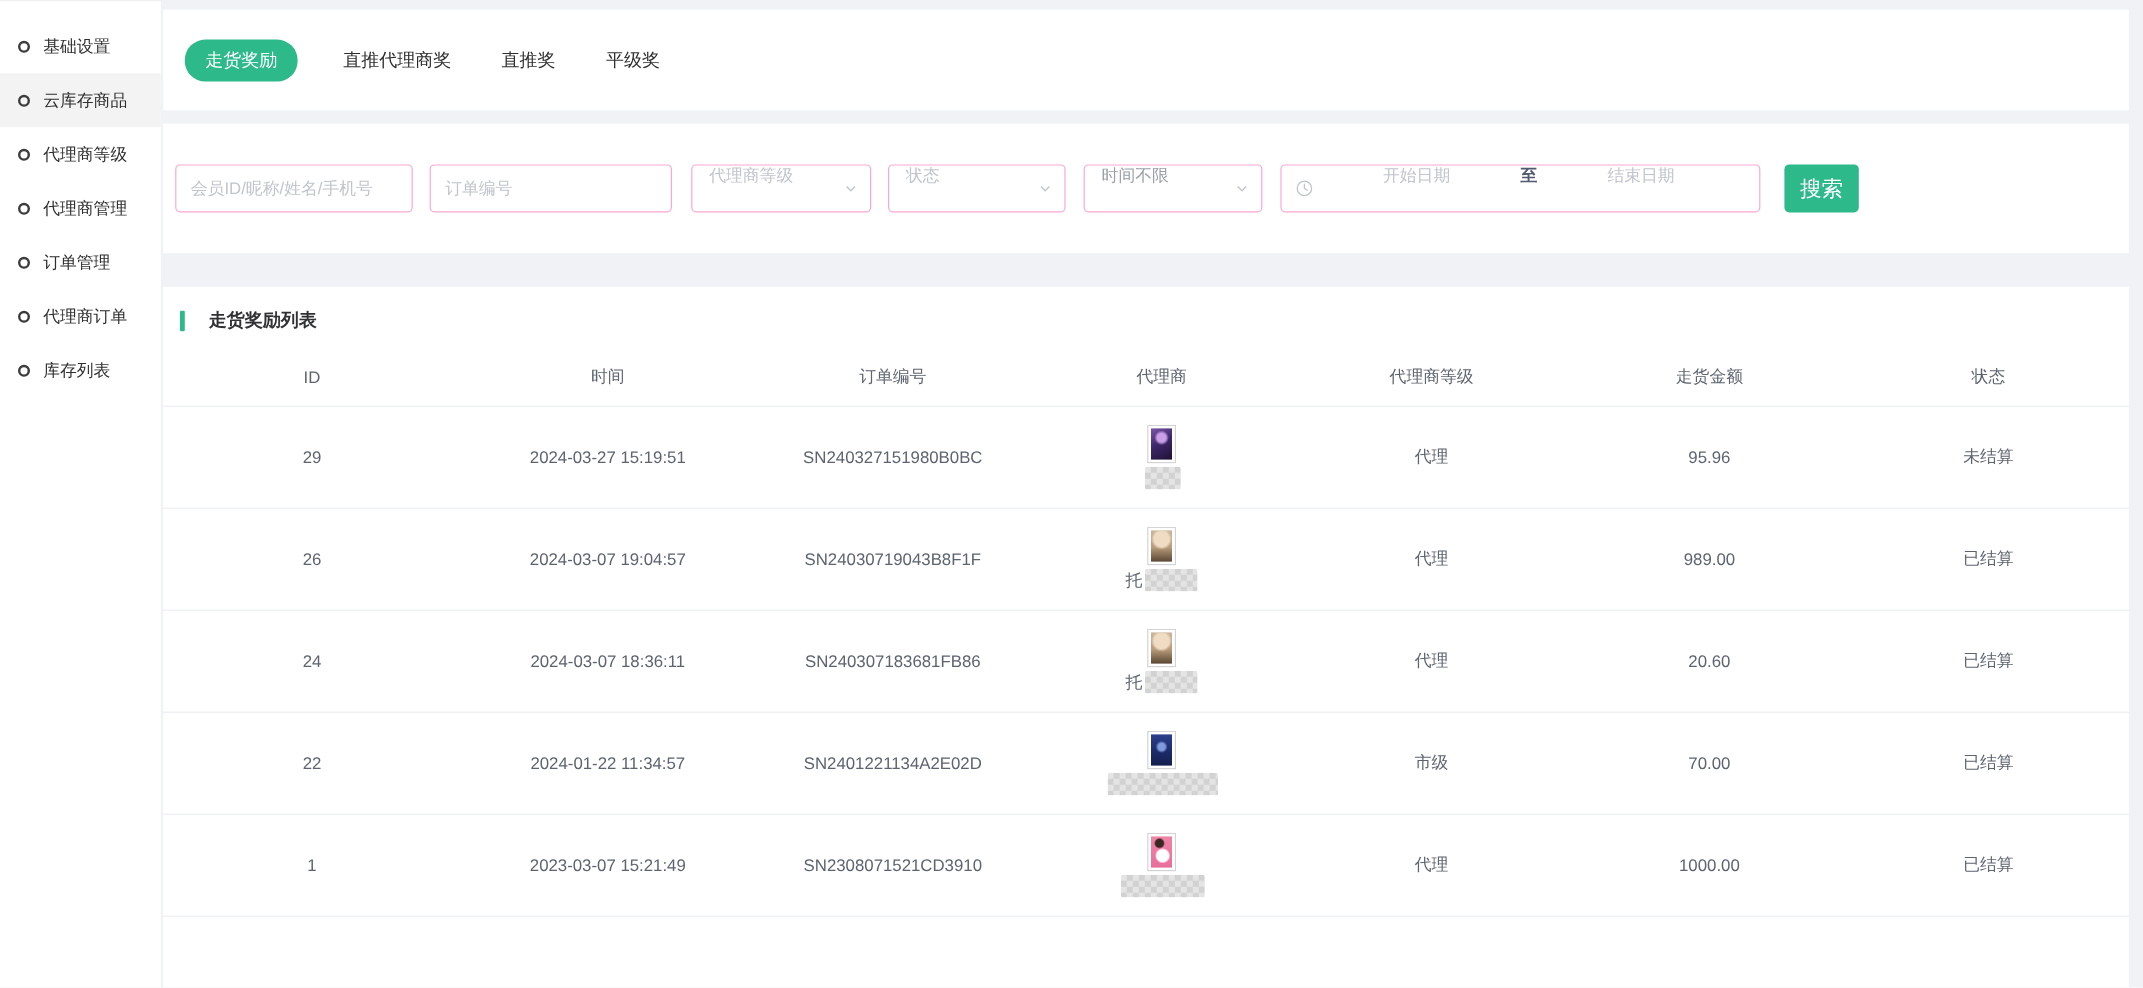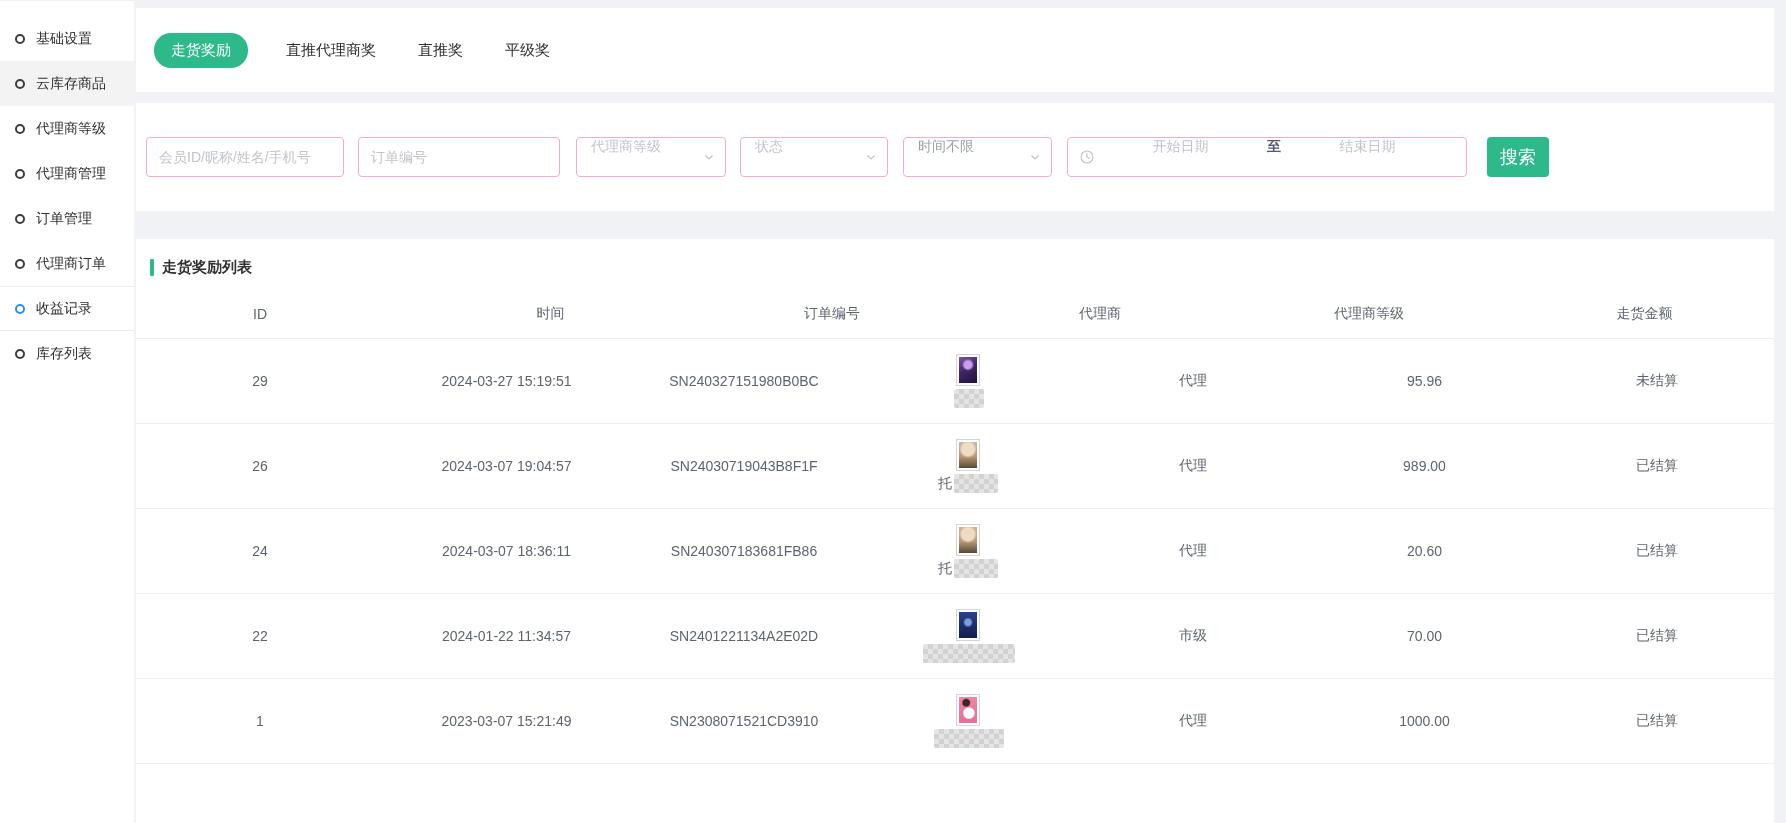--- a/index.html
+++ b/index.html
@@ -32,26 +32,26 @@
   .f-select{justify-content:space-between;padding:0 10px 0 14px;color:#c0c4cc;cursor:pointer;}
   .sel-level{width:150px;margin-right:14px;}
   .sel-status{width:148px;margin-right:15px;}
   .sel-time{width:149px;margin-right:15px;}
   .f-date{width:400px;padding:0 12px;color:#c0c4cc;cursor:pointer;}
   .f-date .dfield{flex:1;text-align:center;}
   .f-date .dsep{color:#515a6e;font-weight:bold;}
   .btn-search{margin-left:20px;width:62px;height:40px;border:none;border-radius:4px;background:var(--accent);color:#fff;font-size:18px;cursor:pointer;font-family:inherit;}
   
   .card-table{margin-top:28px;height:584px;padding-top:14px;}
-  .section-title{display:flex;align-items:center;gap:8px;margin-left:14px;height:28px;}
+  .section-title{display:flex;align-items:center;gap:20px;margin-left:14px;height:28px;}
   .section-title .bar{width:4px;height:17px;background:var(--accent);border-radius:1px;}
   .section-title .txt{font-size:15px;font-weight:bold;color:#303133;}
   .tbl{margin-top:8px;}
   .tr{display:grid;grid-template-columns:248px 245px 230px 218px 232px 231px 234px;align-items:center;border-bottom:1px solid #ebeef5;}
-  .thead{height:50px;color:#8c9095;font-size:14px;gap:44px;}
+  .thead{height:50px;color:#8c9095;font-size:14px;}
   .td,.th{text-align:center;font-size:14px;color:#5d6470;overflow:hidden;}
   .tbody .tr{height:85px;}
   .agent-cell{display:flex;flex-direction:column;align-items:center;justify-content:center;gap:3px;}
   .avatar{width:24px;height:32px;padding:2px;border:1px solid #d4d4d4;background-color:#fff;background-origin:content-box;background-clip:content-box;background-repeat:no-repeat;}
   .av-purple-portrait{background-image:radial-gradient(circle at 50% 30%,#c9a0e8 0 18%,rgba(0,0,0,0) 30%),linear-gradient(150deg,#7a57a8 0%,#40276b 45%,#1d1133 100%);}
   .av-woman-portrait{background-image:radial-gradient(circle at 50% 28%,#f0dcc4 0 30%,rgba(0,0,0,0) 42%),linear-gradient(180deg,#cbb79e 0%,#b79a78 55%,#5a4734 100%);}
   .av-blue-suit-portrait{background-image:radial-gradient(circle at 50% 40%,#7f9be0 0 16%,rgba(0,0,0,0) 28%),linear-gradient(180deg,#2b3f8c 0%,#1b2a66 60%,#15204f 100%);}
   .av-pink-cartoon{background-image:radial-gradient(circle at 40% 22%,#3a2723 0 14%,rgba(0,0,0,0) 20%),radial-gradient(circle at 55% 62%,#ffffff 0 26%,rgba(0,0,0,0) 34%),linear-gradient(180deg,#ef85a8 0%,#e86e99 100%);}
   .agent-name{display:flex;align-items:center;gap:2px;font-size:14px;color:#5d6470;}
   .mosaic{display:inline-block;height:19px;border-radius:2px;background-color:#e4e4e4;
@@ -80,24 +80,20 @@
       <span>代理商管理</span>
     </div>
   <div class="side-item">
       <span class="ring icon"></span>
       <span>订单管理</span>
     </div>
   <div class="side-item">
       <span class="ring icon"></span>
       <span>代理商订单</span>
     </div>
-  <div class="side-item current">
-      <span class="ring icon"></span>
-      <span>收益记录</span>
-    </div>
   <div class="side-item">
       <span class="ring icon"></span>
       <span>库存列表</span>
     </div>
 </div>
 
 <div class="content">
 
   <div class="card card-tabs">
     <div class="tab active">走货奖励</div>

